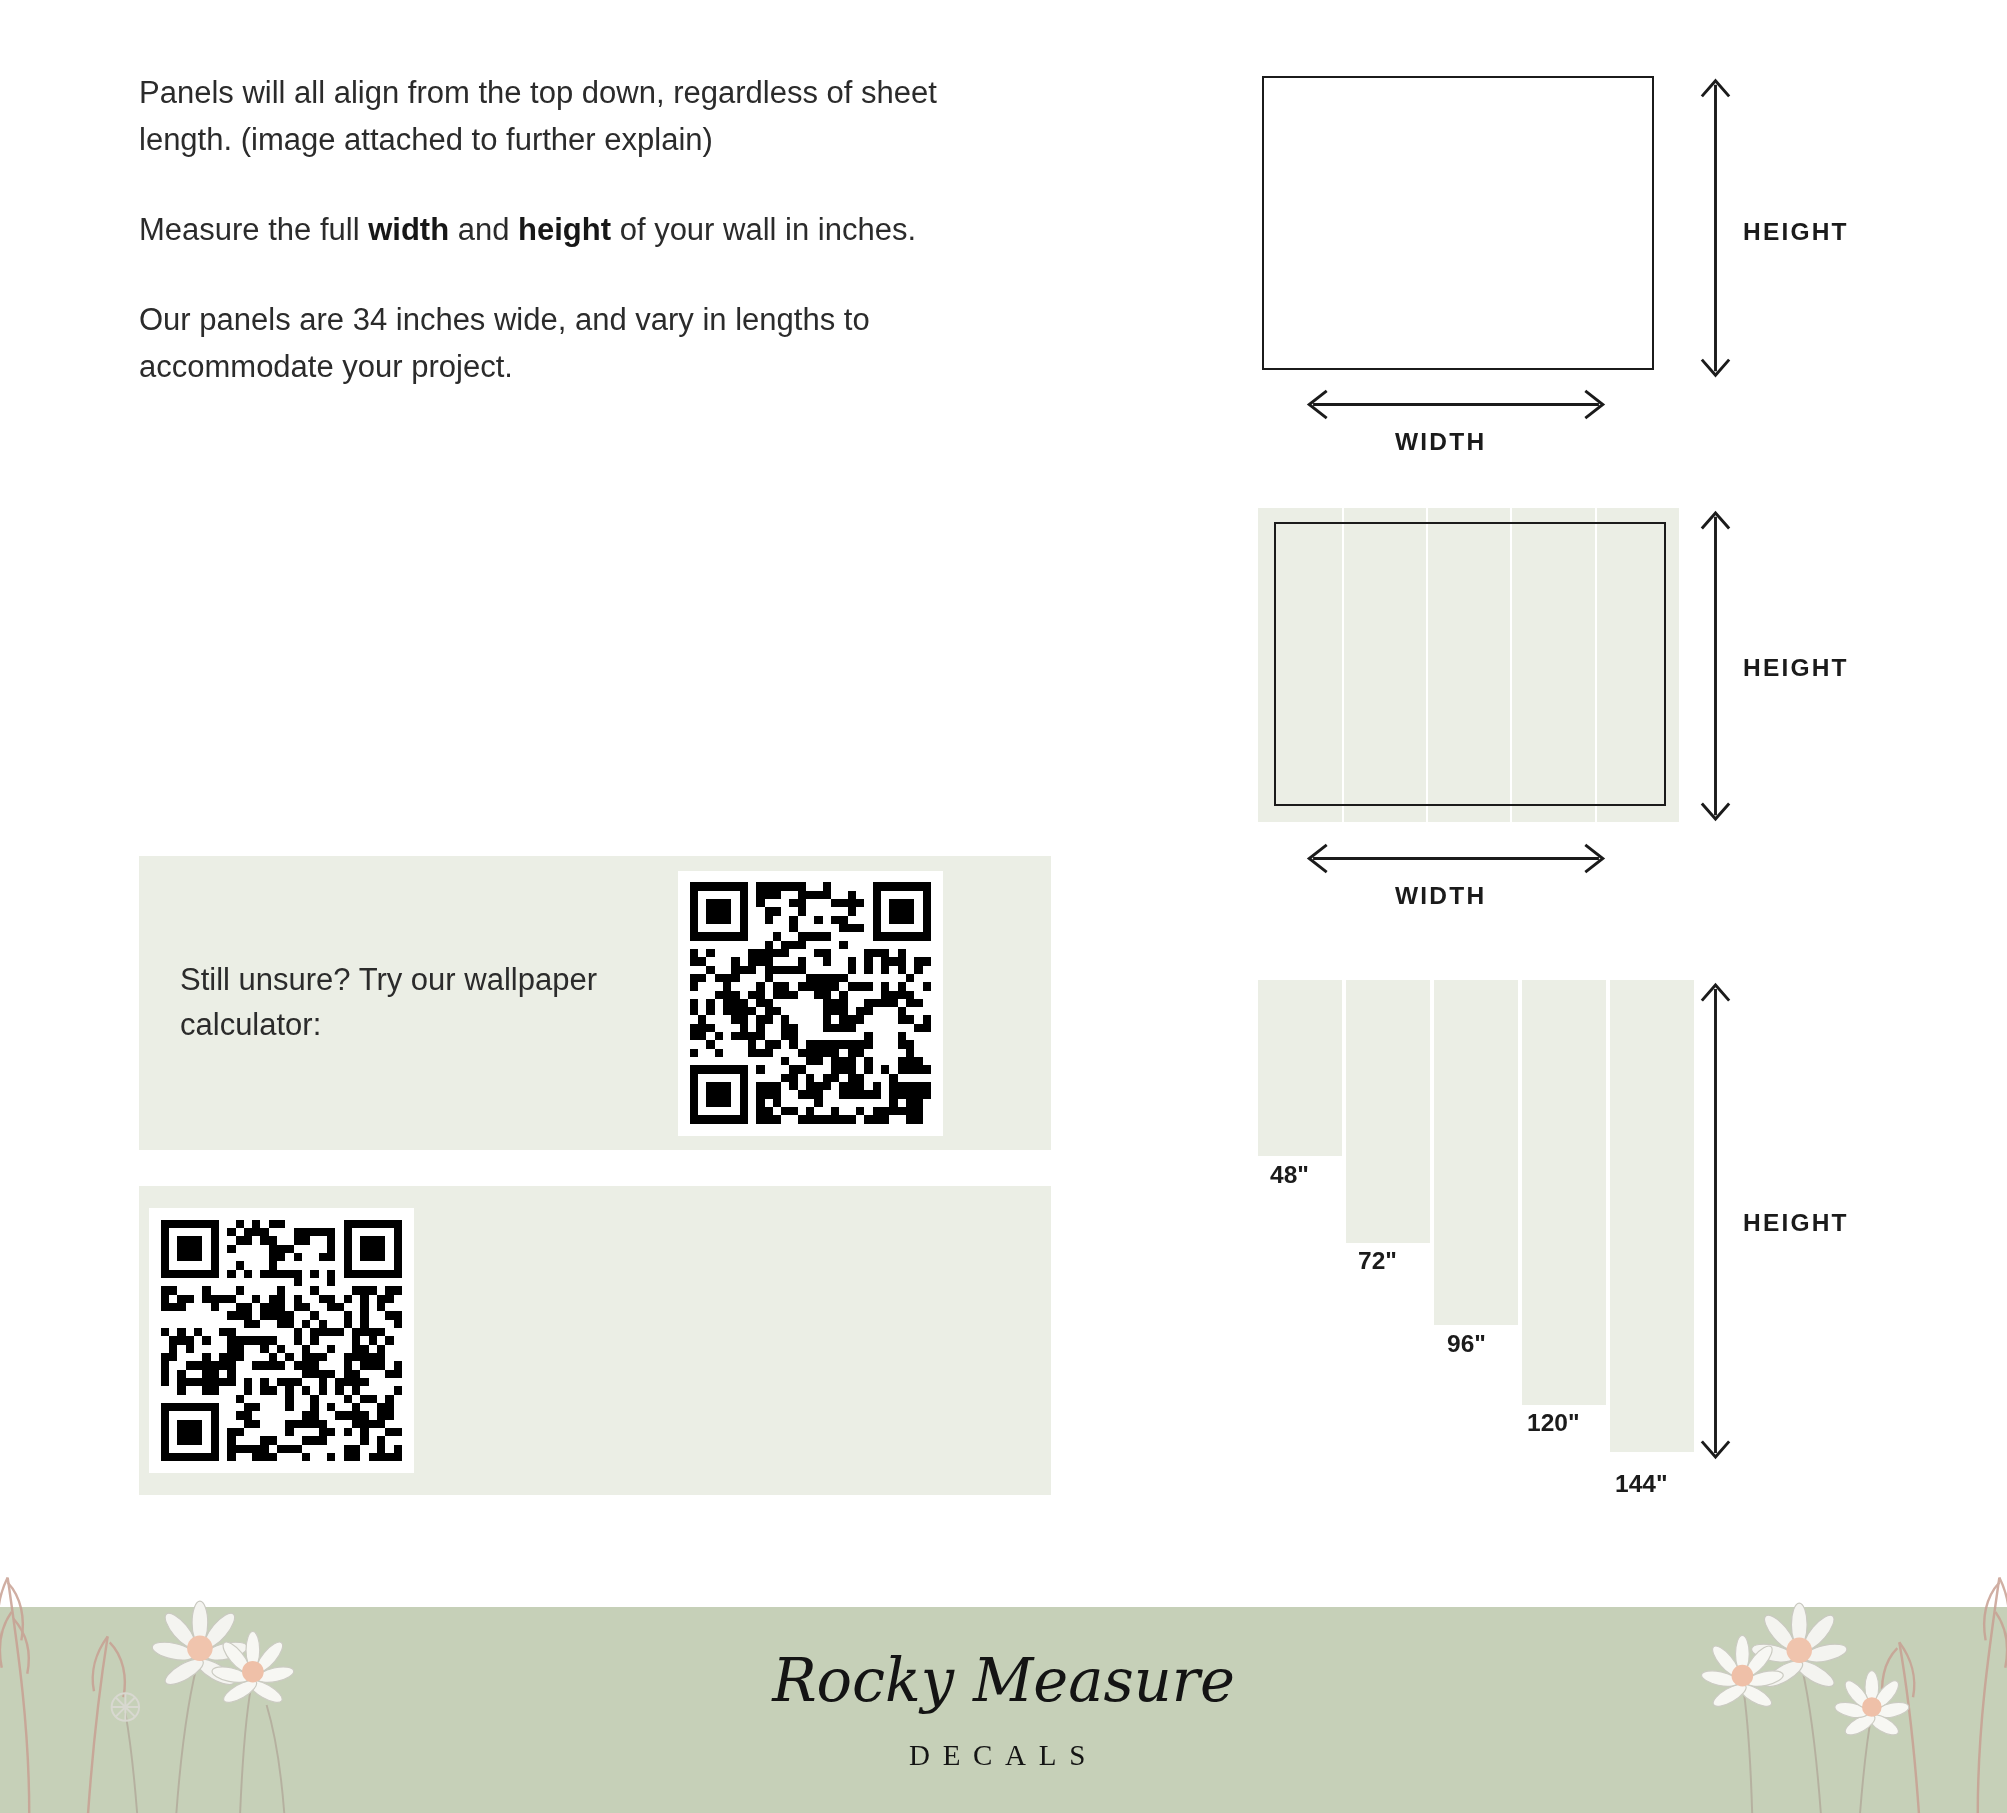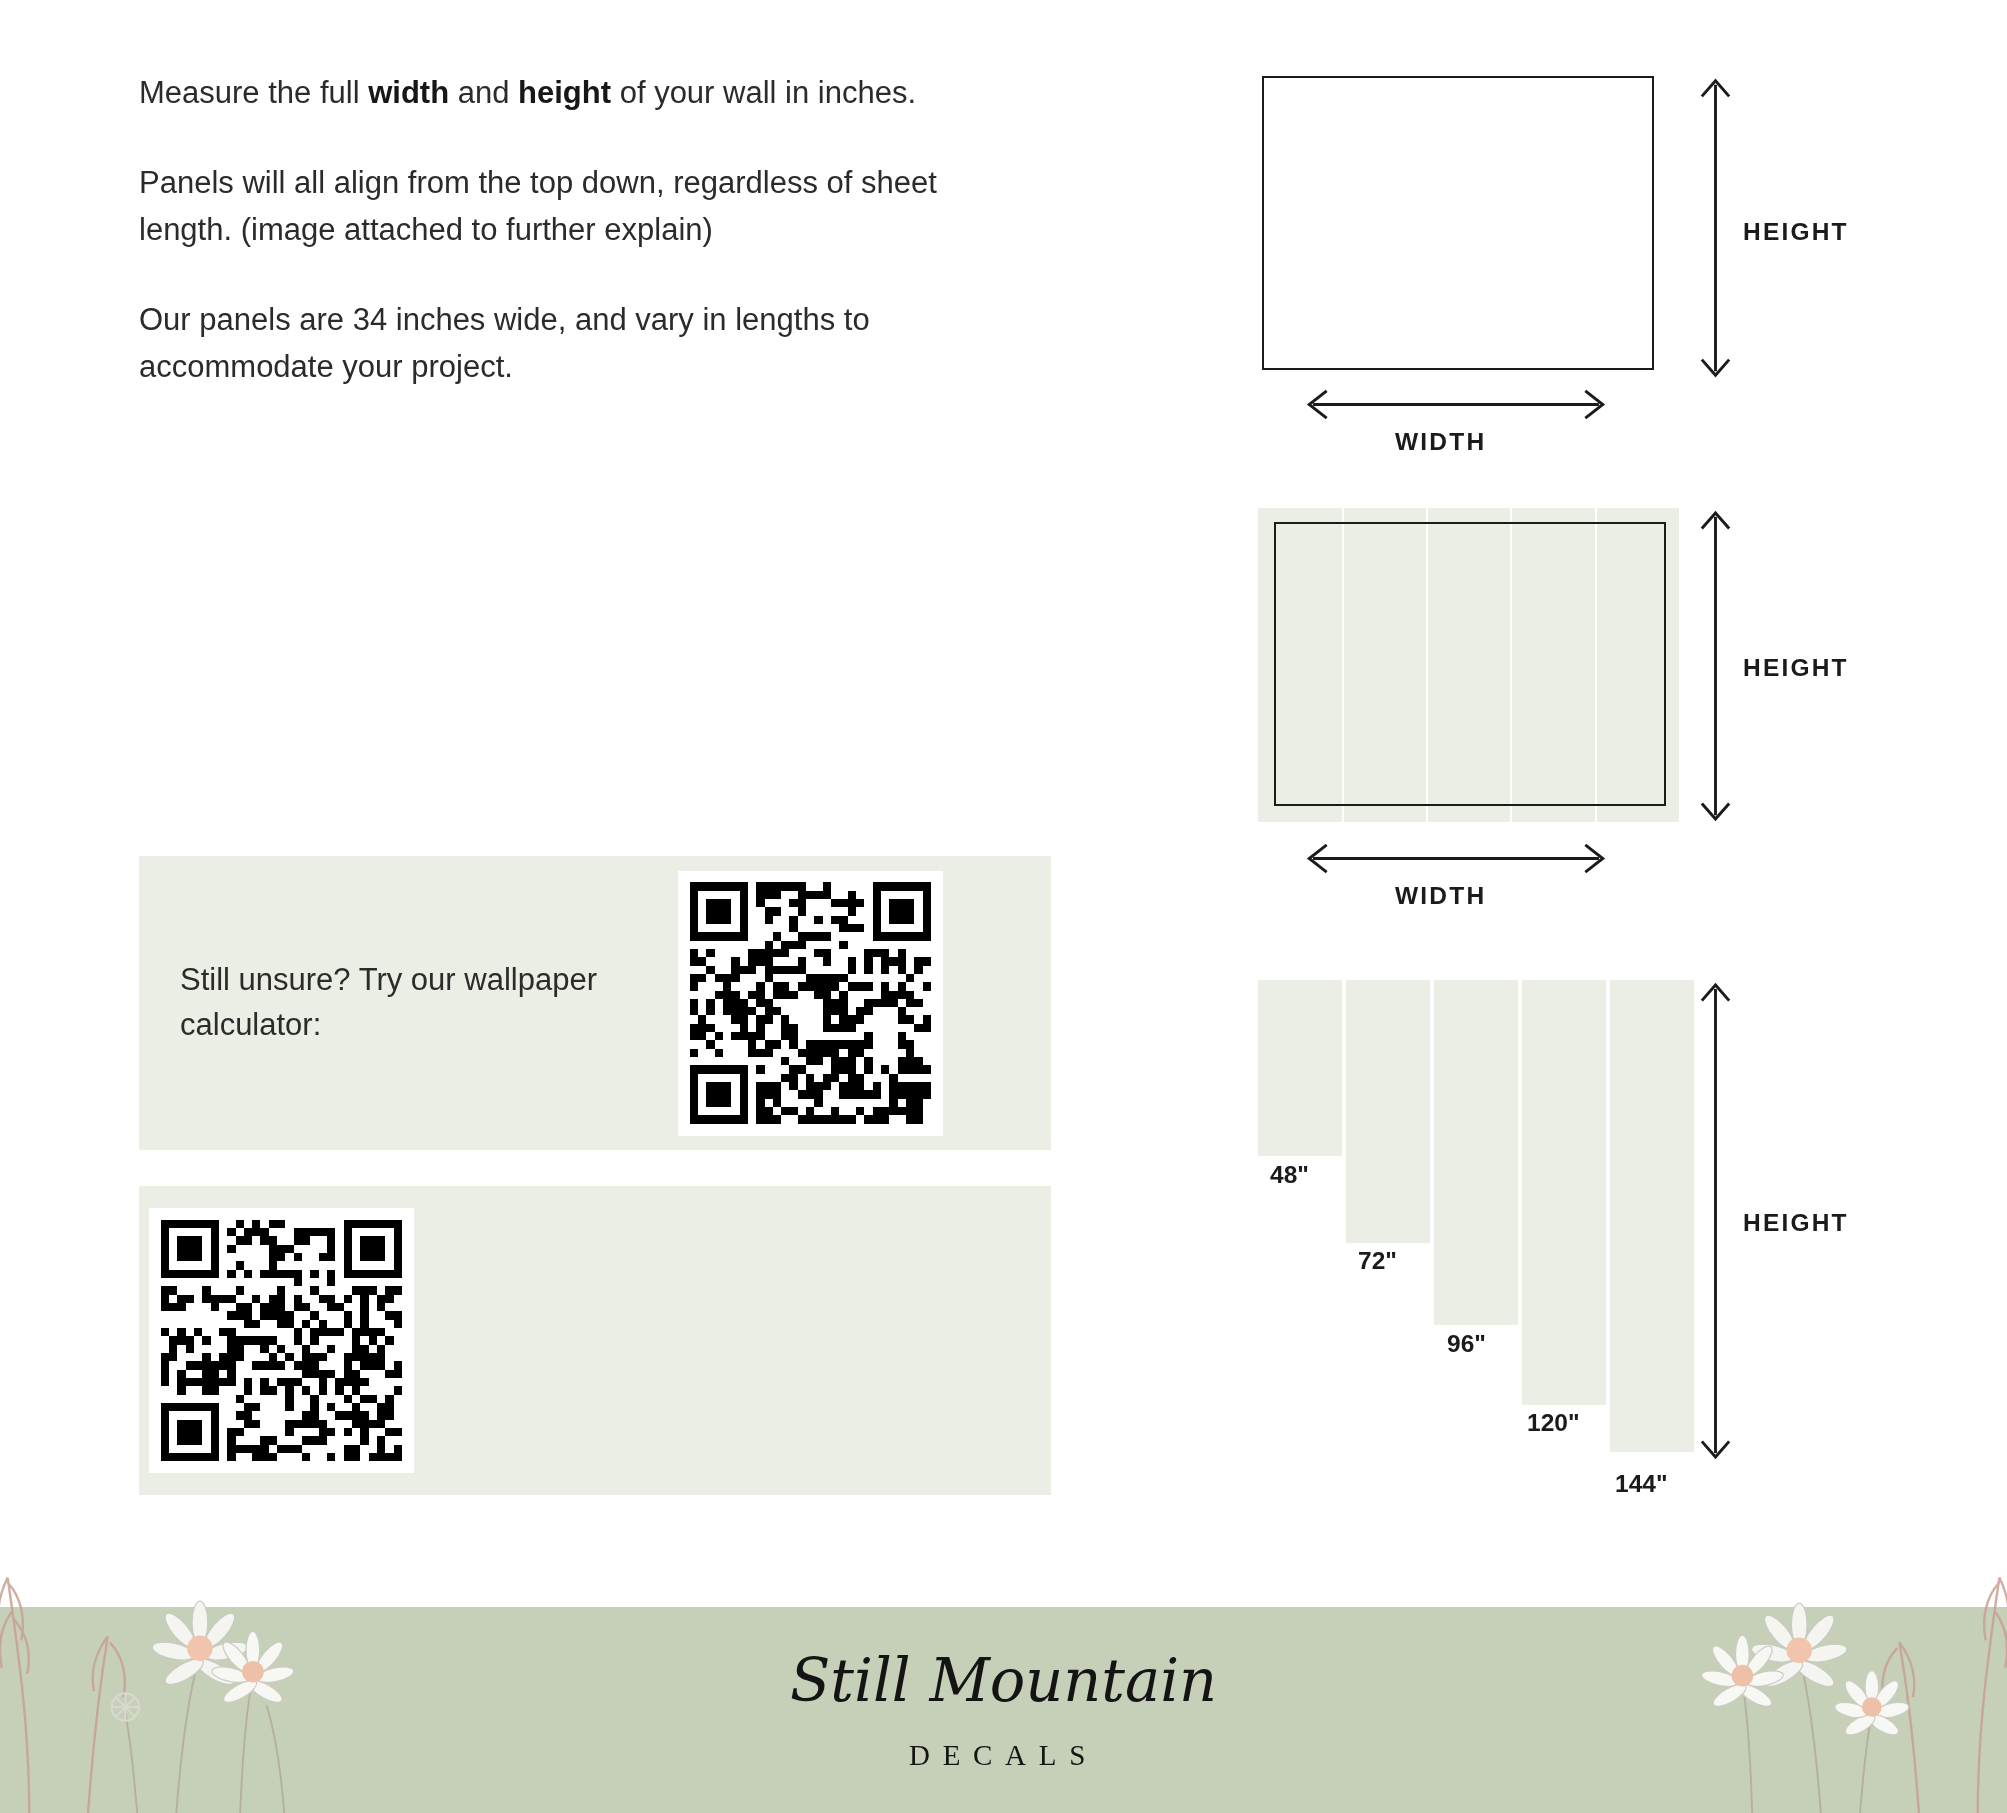--- a/index.html
+++ b/index.html
@@ -146,25 +146,25 @@
   
   .floral { position: absolute; pointer-events: none; }
   #floral-left  { left: -9.8px;  bottom: 0; width: 461px; height: 412px; }
   #floral-right { right: -9.8px; bottom: 0; width: 461px; height: 412px; }
 </style>
 </head>
 <body>
 
 <div class="left-col">
 
+  <p class="para">Panels will all align from the top down, regardless of sheet length. (image attached to further explain)</p>
+
   <p class="para">
     <span>Measure the full </span><b>width</b><span> and </span><b>height</b><span> of your wall in inches.</span>
   </p>
-
-  <p class="para">Panels will all align from the top down, regardless of sheet length. (image attached to further explain)</p>
 
   <p class="para">Our panels are 34 inches wide, and vary in lengths to accommodate your project.</p>
 </div>
 
 <div class="qr-box" id="qr-box-1">
   <div class="qr-text">Still unsure? Try our wallpaper calculator:</div>
   <div class="qr-img">
     <div class="qr-grid" id="qr1">
         <i></i>
         <i></i>
@@ -1916,21 +1916,21 @@
 
   <svg class="arrow-svg" style="left:1696px; top:980px;" width="39" height="482" viewBox="0 0 40 492">
     <line x1="20" y1="8" x2="20" y2="484" stroke="#1b1b1b" stroke-width="3"></line>
     <polyline points="6,20 20,4 34,20" fill="none" stroke="#1b1b1b" stroke-width="3"></polyline>
     <polyline points="6,472 20,488 34,472" fill="none" stroke="#1b1b1b" stroke-width="3"></polyline>
   </svg>
   <div class="dim-label" style="left:1743px; top:1209px;">HEIGHT</div>
 </div>
 
 <div class="footer-band"></div>
-<div class="brand-script">Still Mountain</div>
+<div class="brand-script">Rocky Measure</div>
 <div class="brand-sub">DECALS</div>
 
 <svg class="floral" id="floral-left" viewBox="0 0 470 420">
   <g stroke="#c8a193" stroke-width="2.5" fill="none" opacity="0.85">
     <path d="M40 420 C 40 330, 28 250, 18 180"></path>
     <path d="M18 180 C 8 200, 6 220, 10 240"></path>
     <path d="M18 185 C 32 200, 36 222, 32 244"></path>
     <path d="M22 215 C 10 232, 8 252, 12 272"></path>
     <path d="M24 222 C 38 238, 42 258, 38 278"></path>
     <path d="M100 420 C 105 350, 112 290, 120 240"></path>

